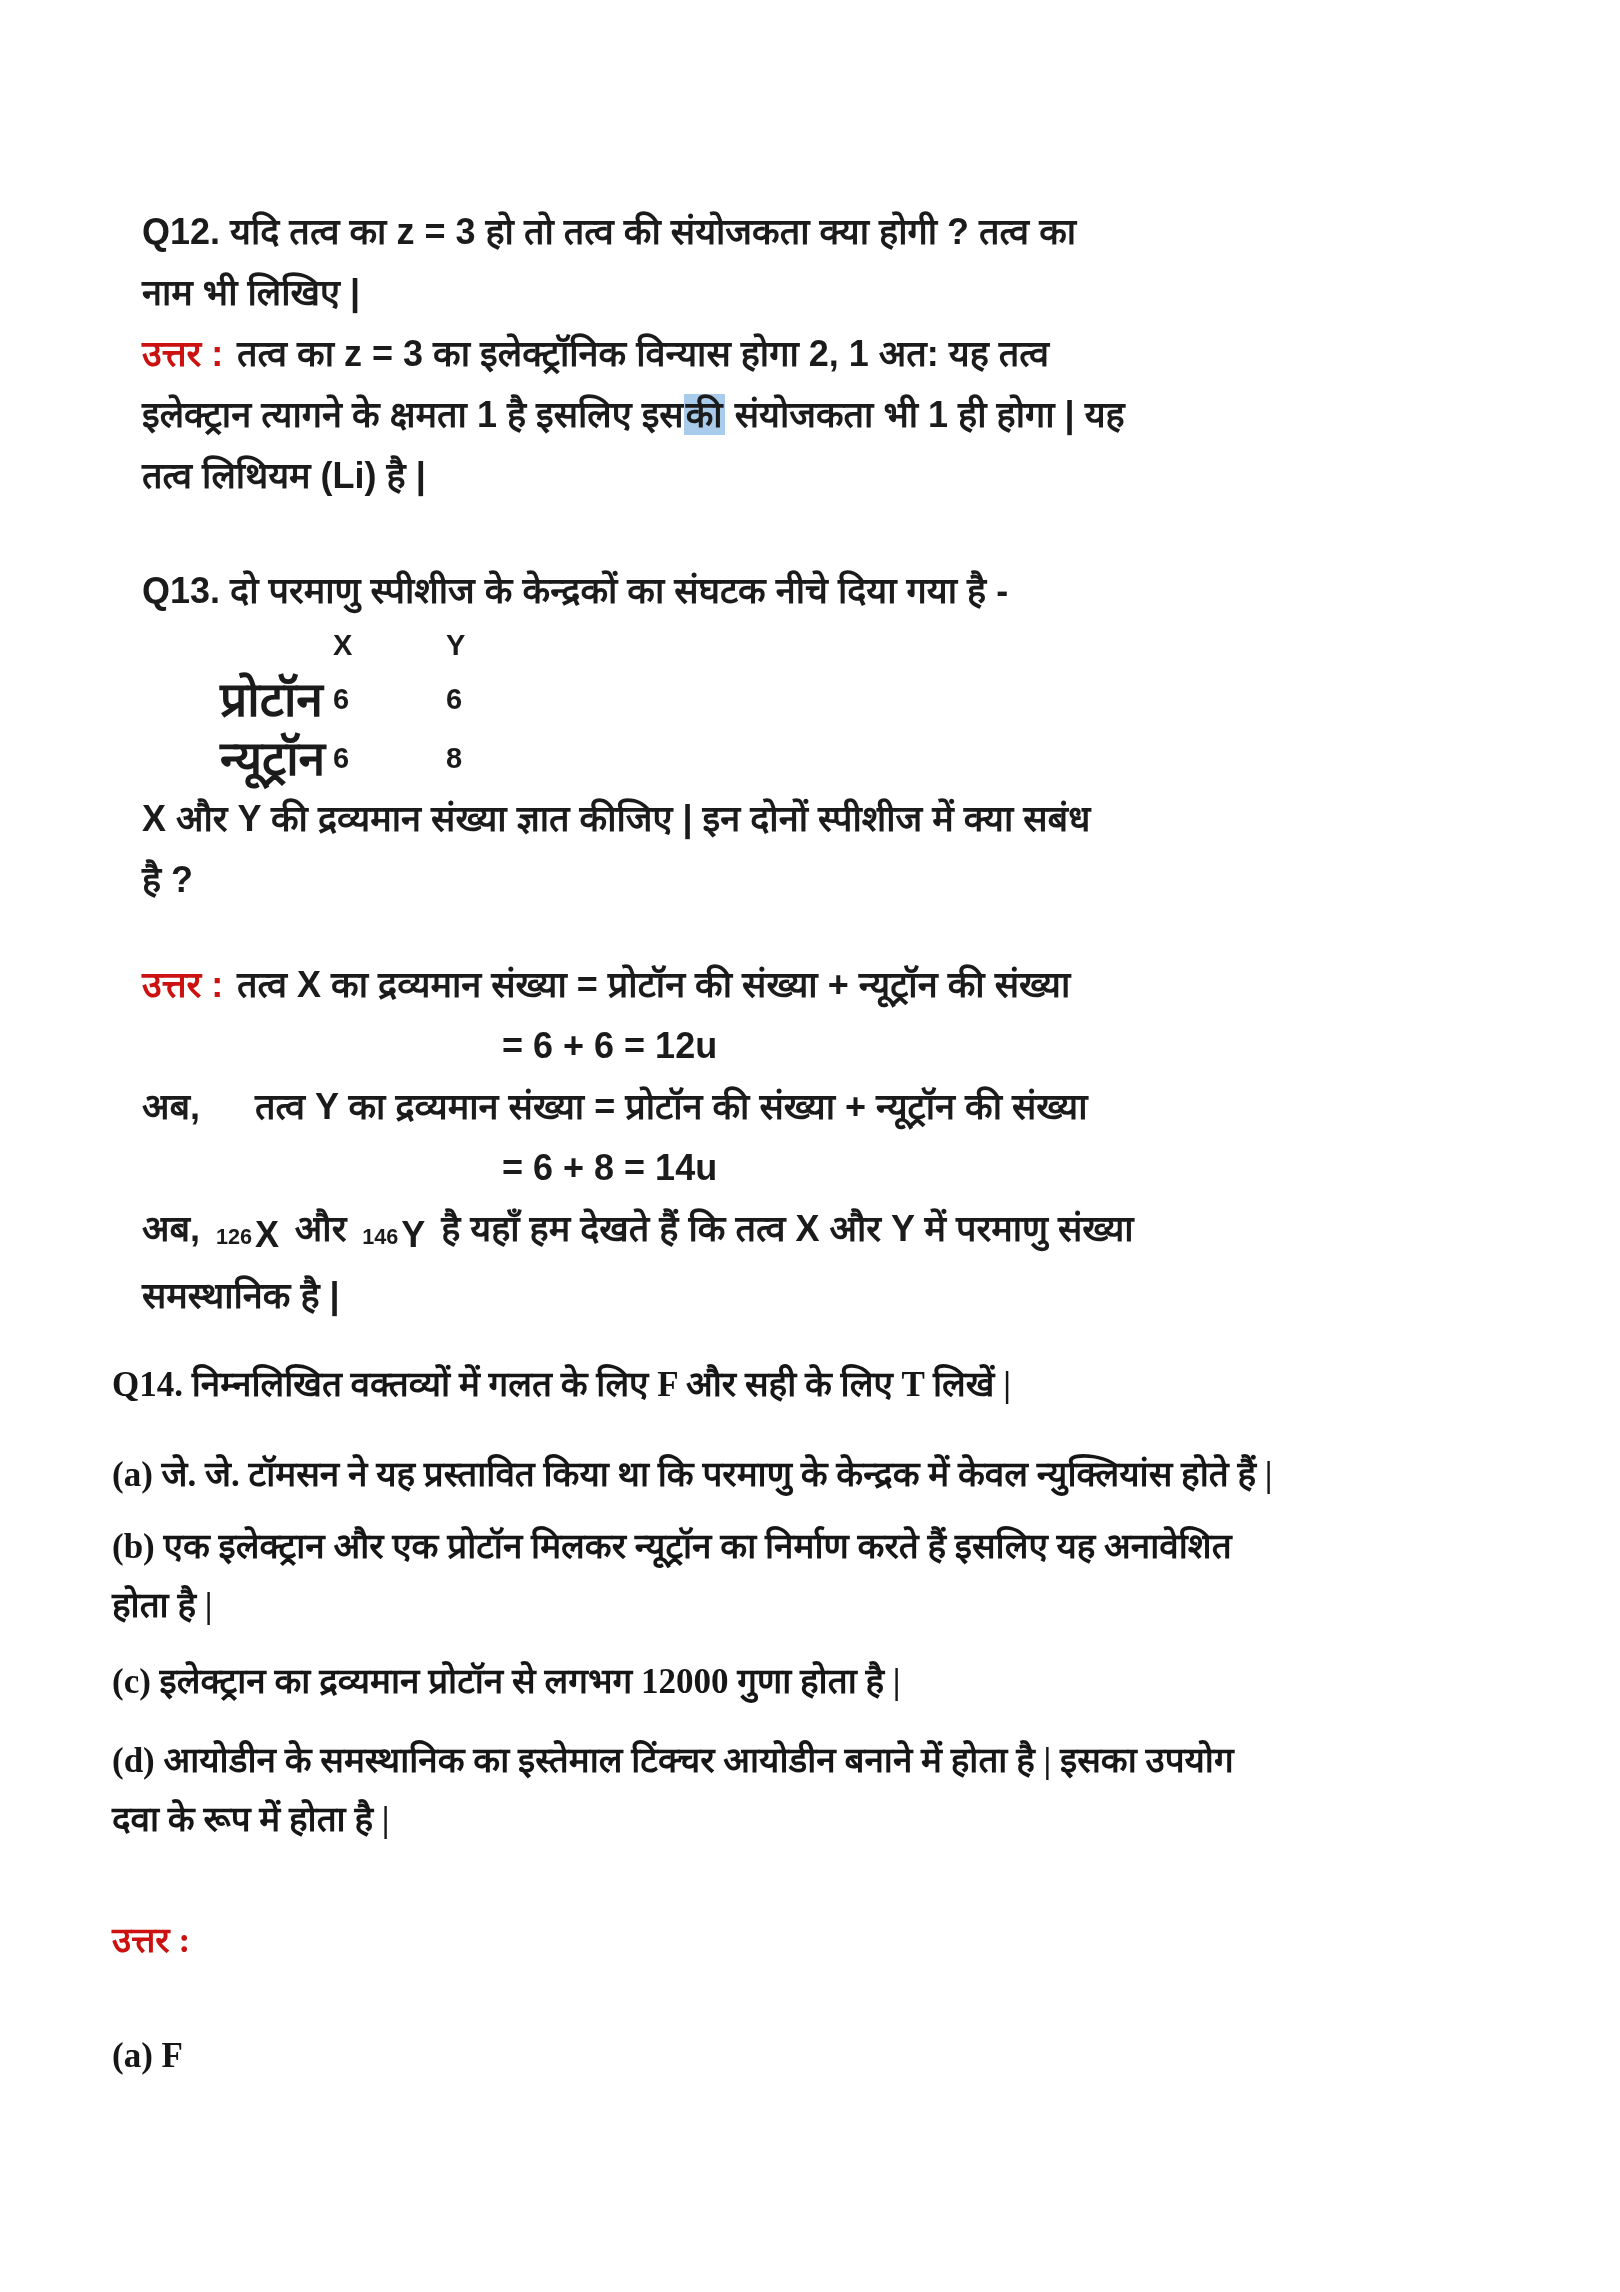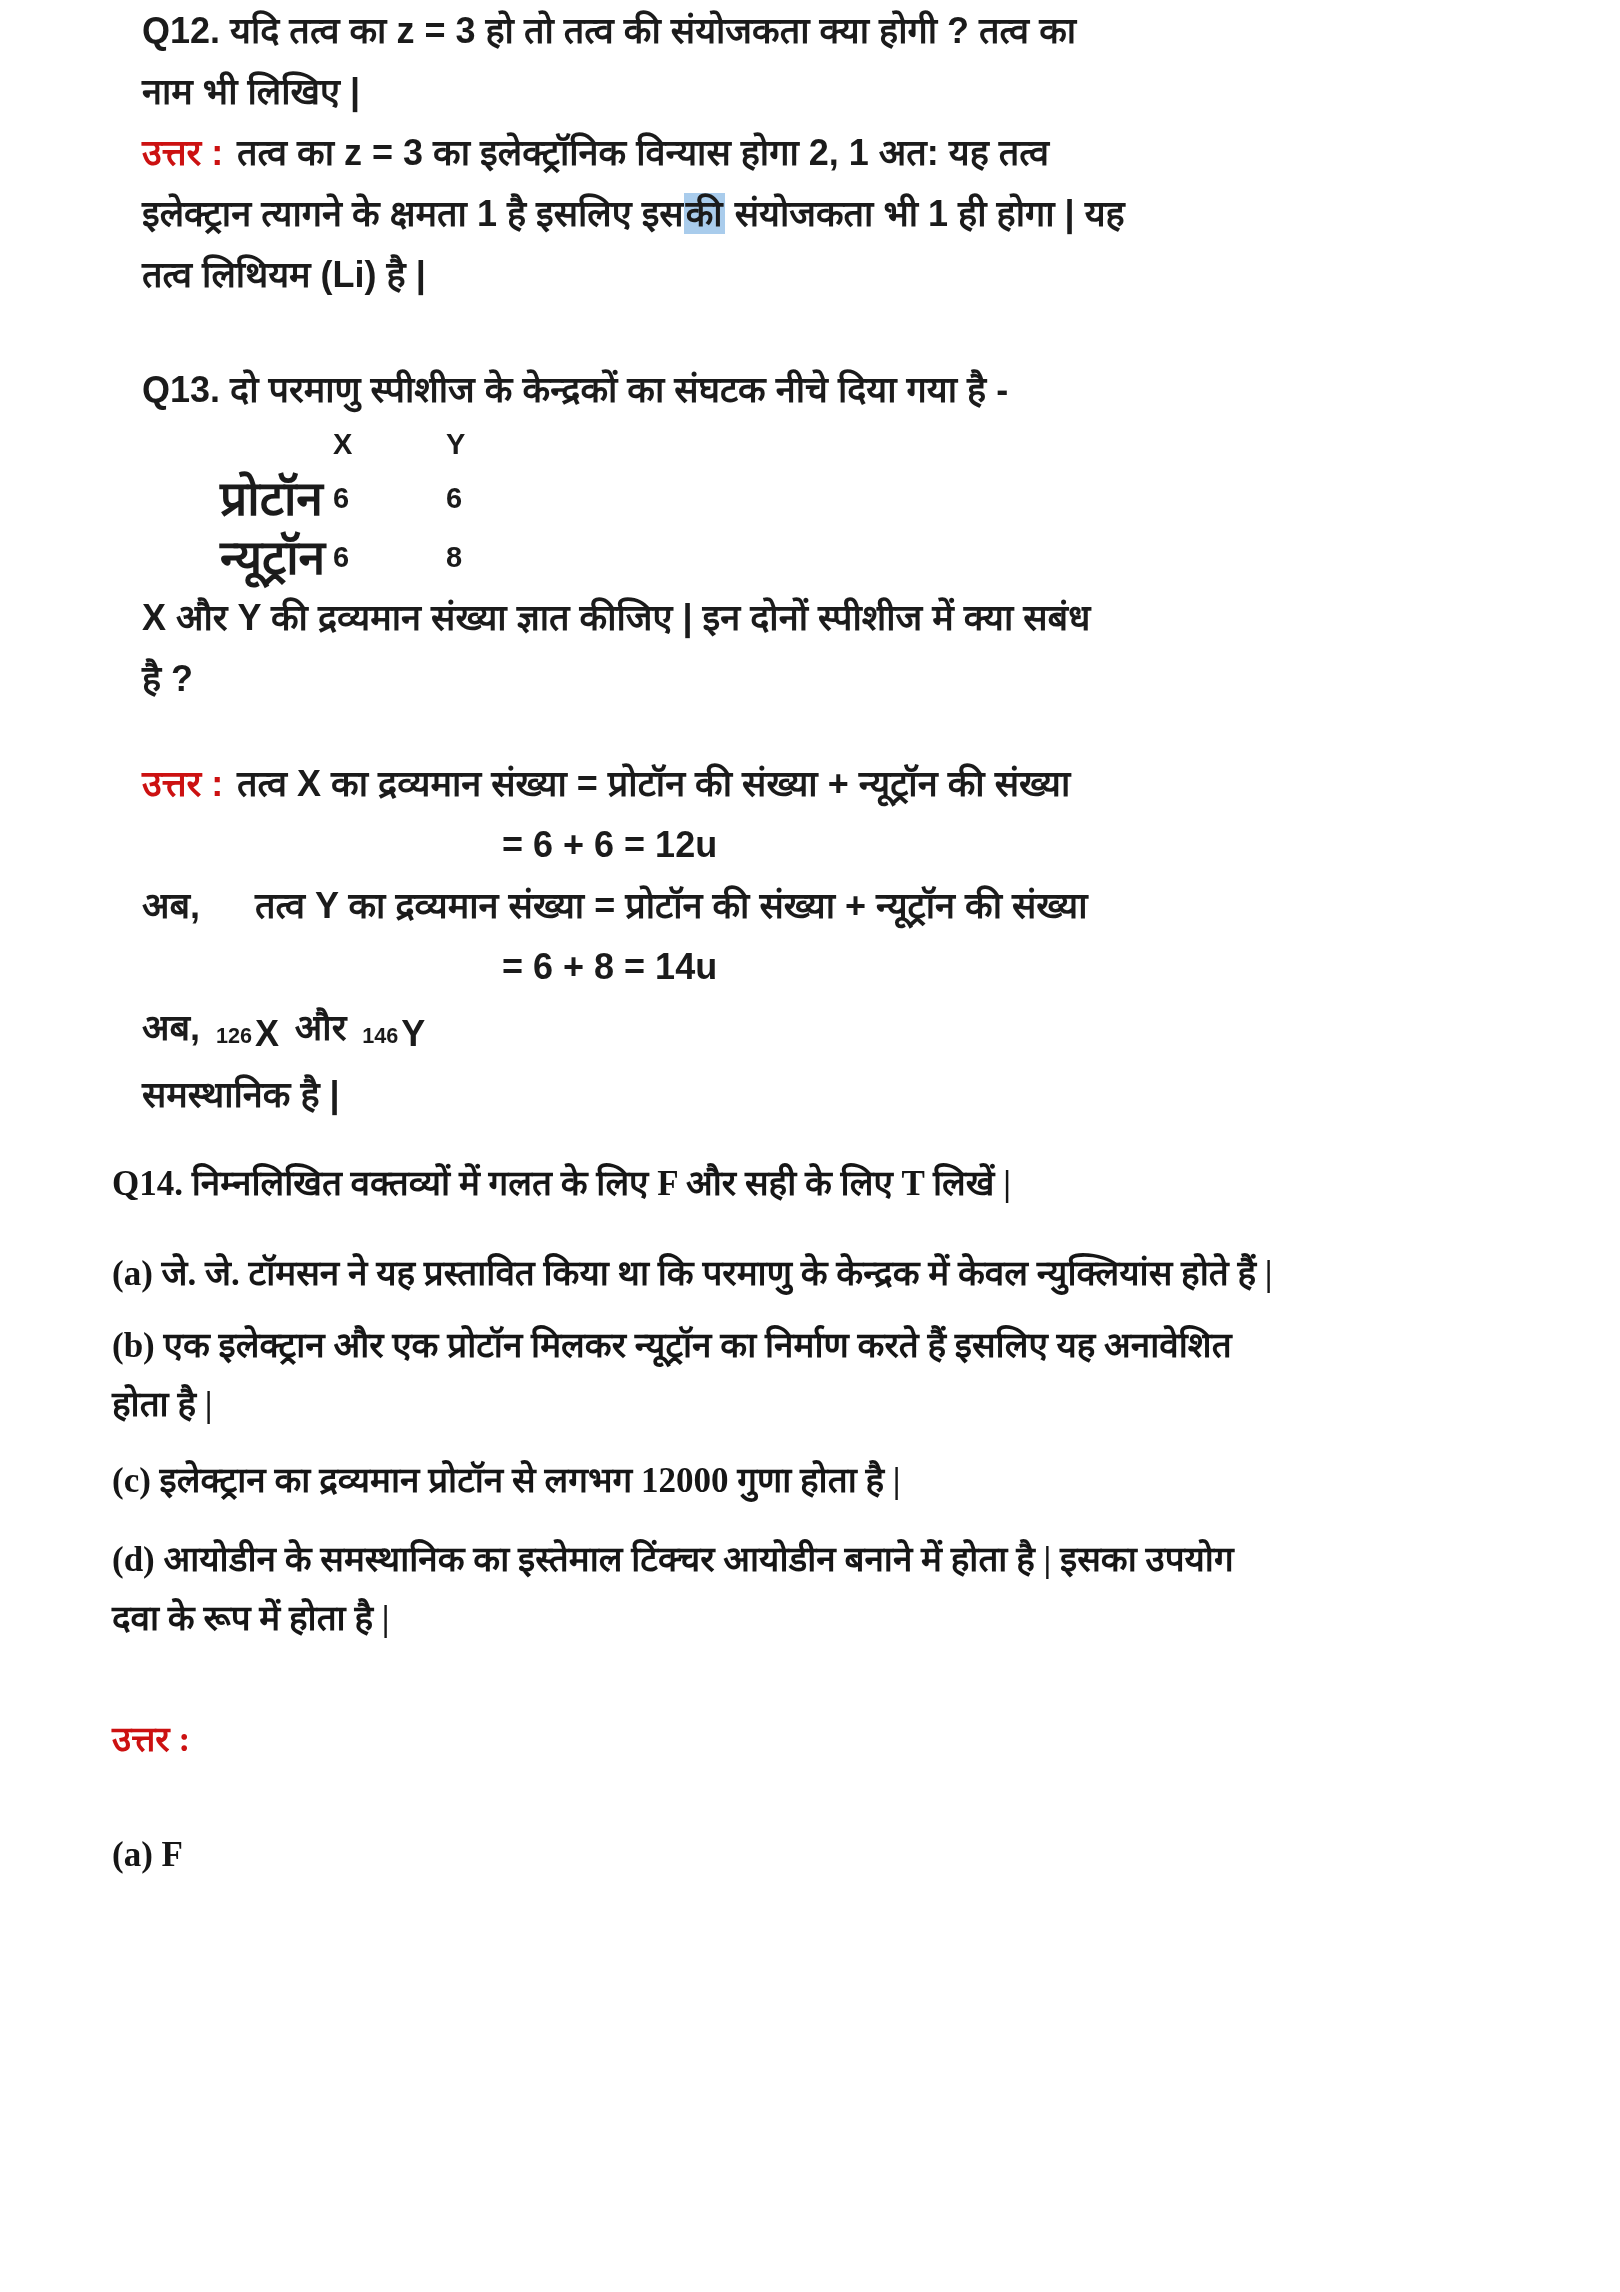--- a/index.html
+++ b/index.html
@@ -13,21 +13,21 @@
     color:#1b1b1b;
   }
   
   .s1 {
     font-family:"Liberation Sans","DejaVu Sans",sans-serif;
     font-weight:700;
     font-size:36px;
     line-height:61px;
     padding-left:142px;
   }
-  .s1-top { }
+  .s1-top { padding-top:201px; }
   .ln { white-space:nowrap; }
   .red { color:#cc1111; margin-right:13.7px; }
   .hl { background:#a9ccec; padding:0 2px; }
   
   .t-row { display:grid; grid-template-columns:113px 113px 113px; margin-left:78px; }
   .t-h  { font-size:29px; line-height:49px; height:49px; }
   .t-lbl{ font-size:48px; line-height:59px; height:59px; }
   .t-v  { font-size:29px; line-height:59px; height:59px; }
   .gap-q13 { margin-top:54px; }
   .gap-ans13 { margin-top:44px; }
@@ -104,20 +104,21 @@
           <span>X</span>
         </span>
       <span>और</span>
       <span class="iso">
           <span class="iso-st">
             <span>14</span>
             <span>6</span>
           </span>
           <span>Y</span>
         </span>
+      <span>है यहाँ हम देखते हैं कि तत्व X और Y में परमाणु संख्या</span>
     </div>
     <div class="ln">समस्थानिक है |</div>
   </div>
 
   <div class="s2">
     <div class="ln heading">Q14. निम्नलिखित वक्तव्यों में गलत के लिए F और सही के लिए T लिखें |</div>
 
     <div class="item-a">
       <div class="ln">(a) जे. जे. टॉमसन ने यह प्रस्तावित किया था कि परमाणु के केन्द्रक में केवल न्युक्लियांस होते हैं |</div>
     </div>

